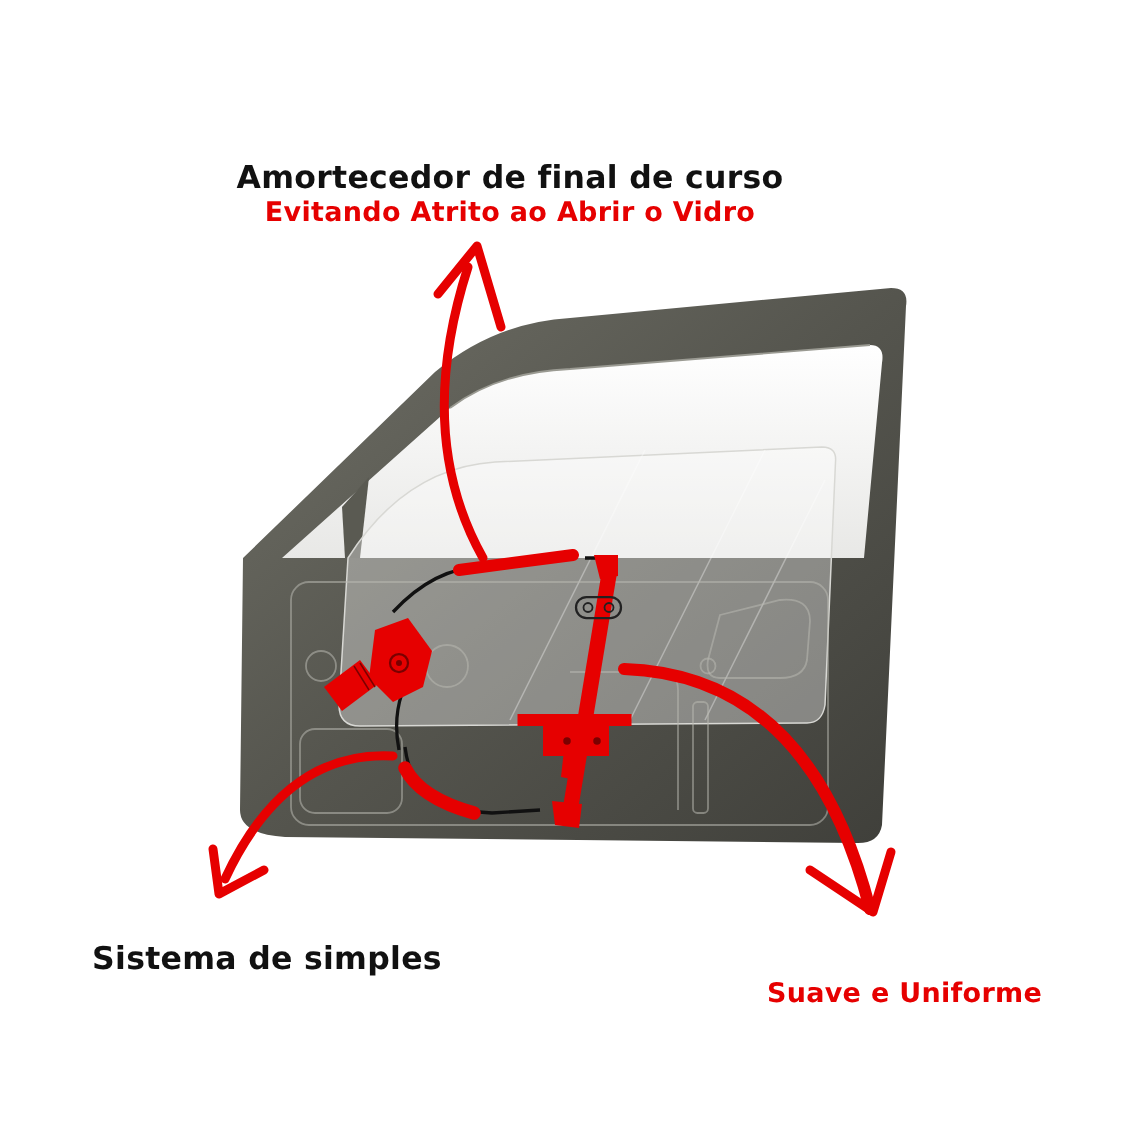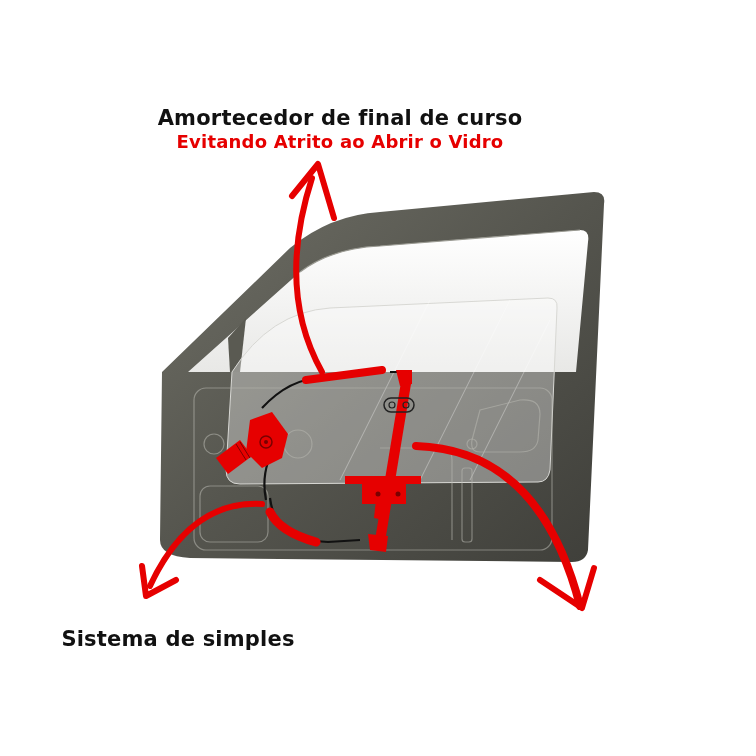--- a/index.html
+++ b/index.html
@@ -113,13 +113,14 @@
 <div class="label" id="lbl-top">
   <div class="l1">Amortecedor de final de curso</div>
   <div class="l2">Evitando Atrito ao Abrir o Vidro</div>
 </div>
 
 <div class="label" id="lbl-left">
   <div class="l1">Sistema de simples</div>
 </div>
 
 <div class="label" id="lbl-right">
+  <div class="l2">Suave e Uniforme</div>
 </div>
 
 </body></html>

